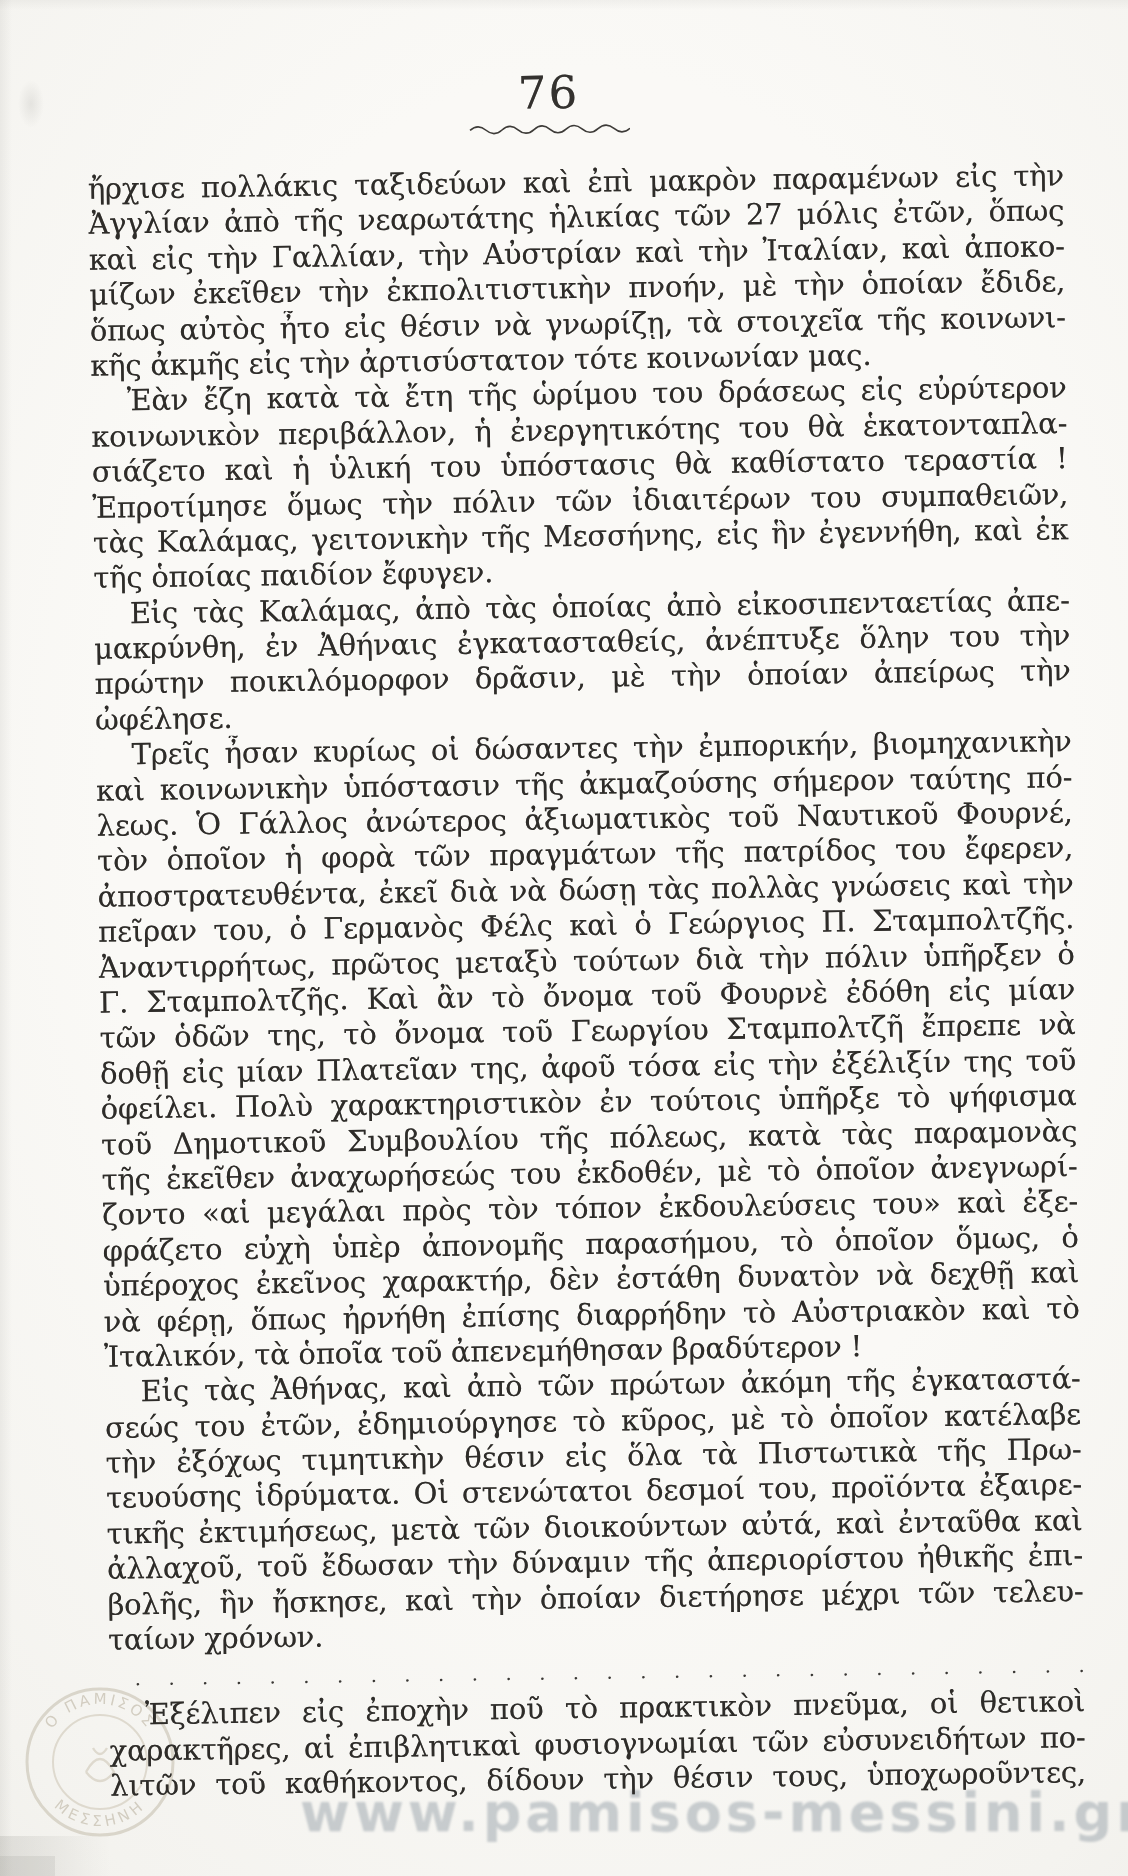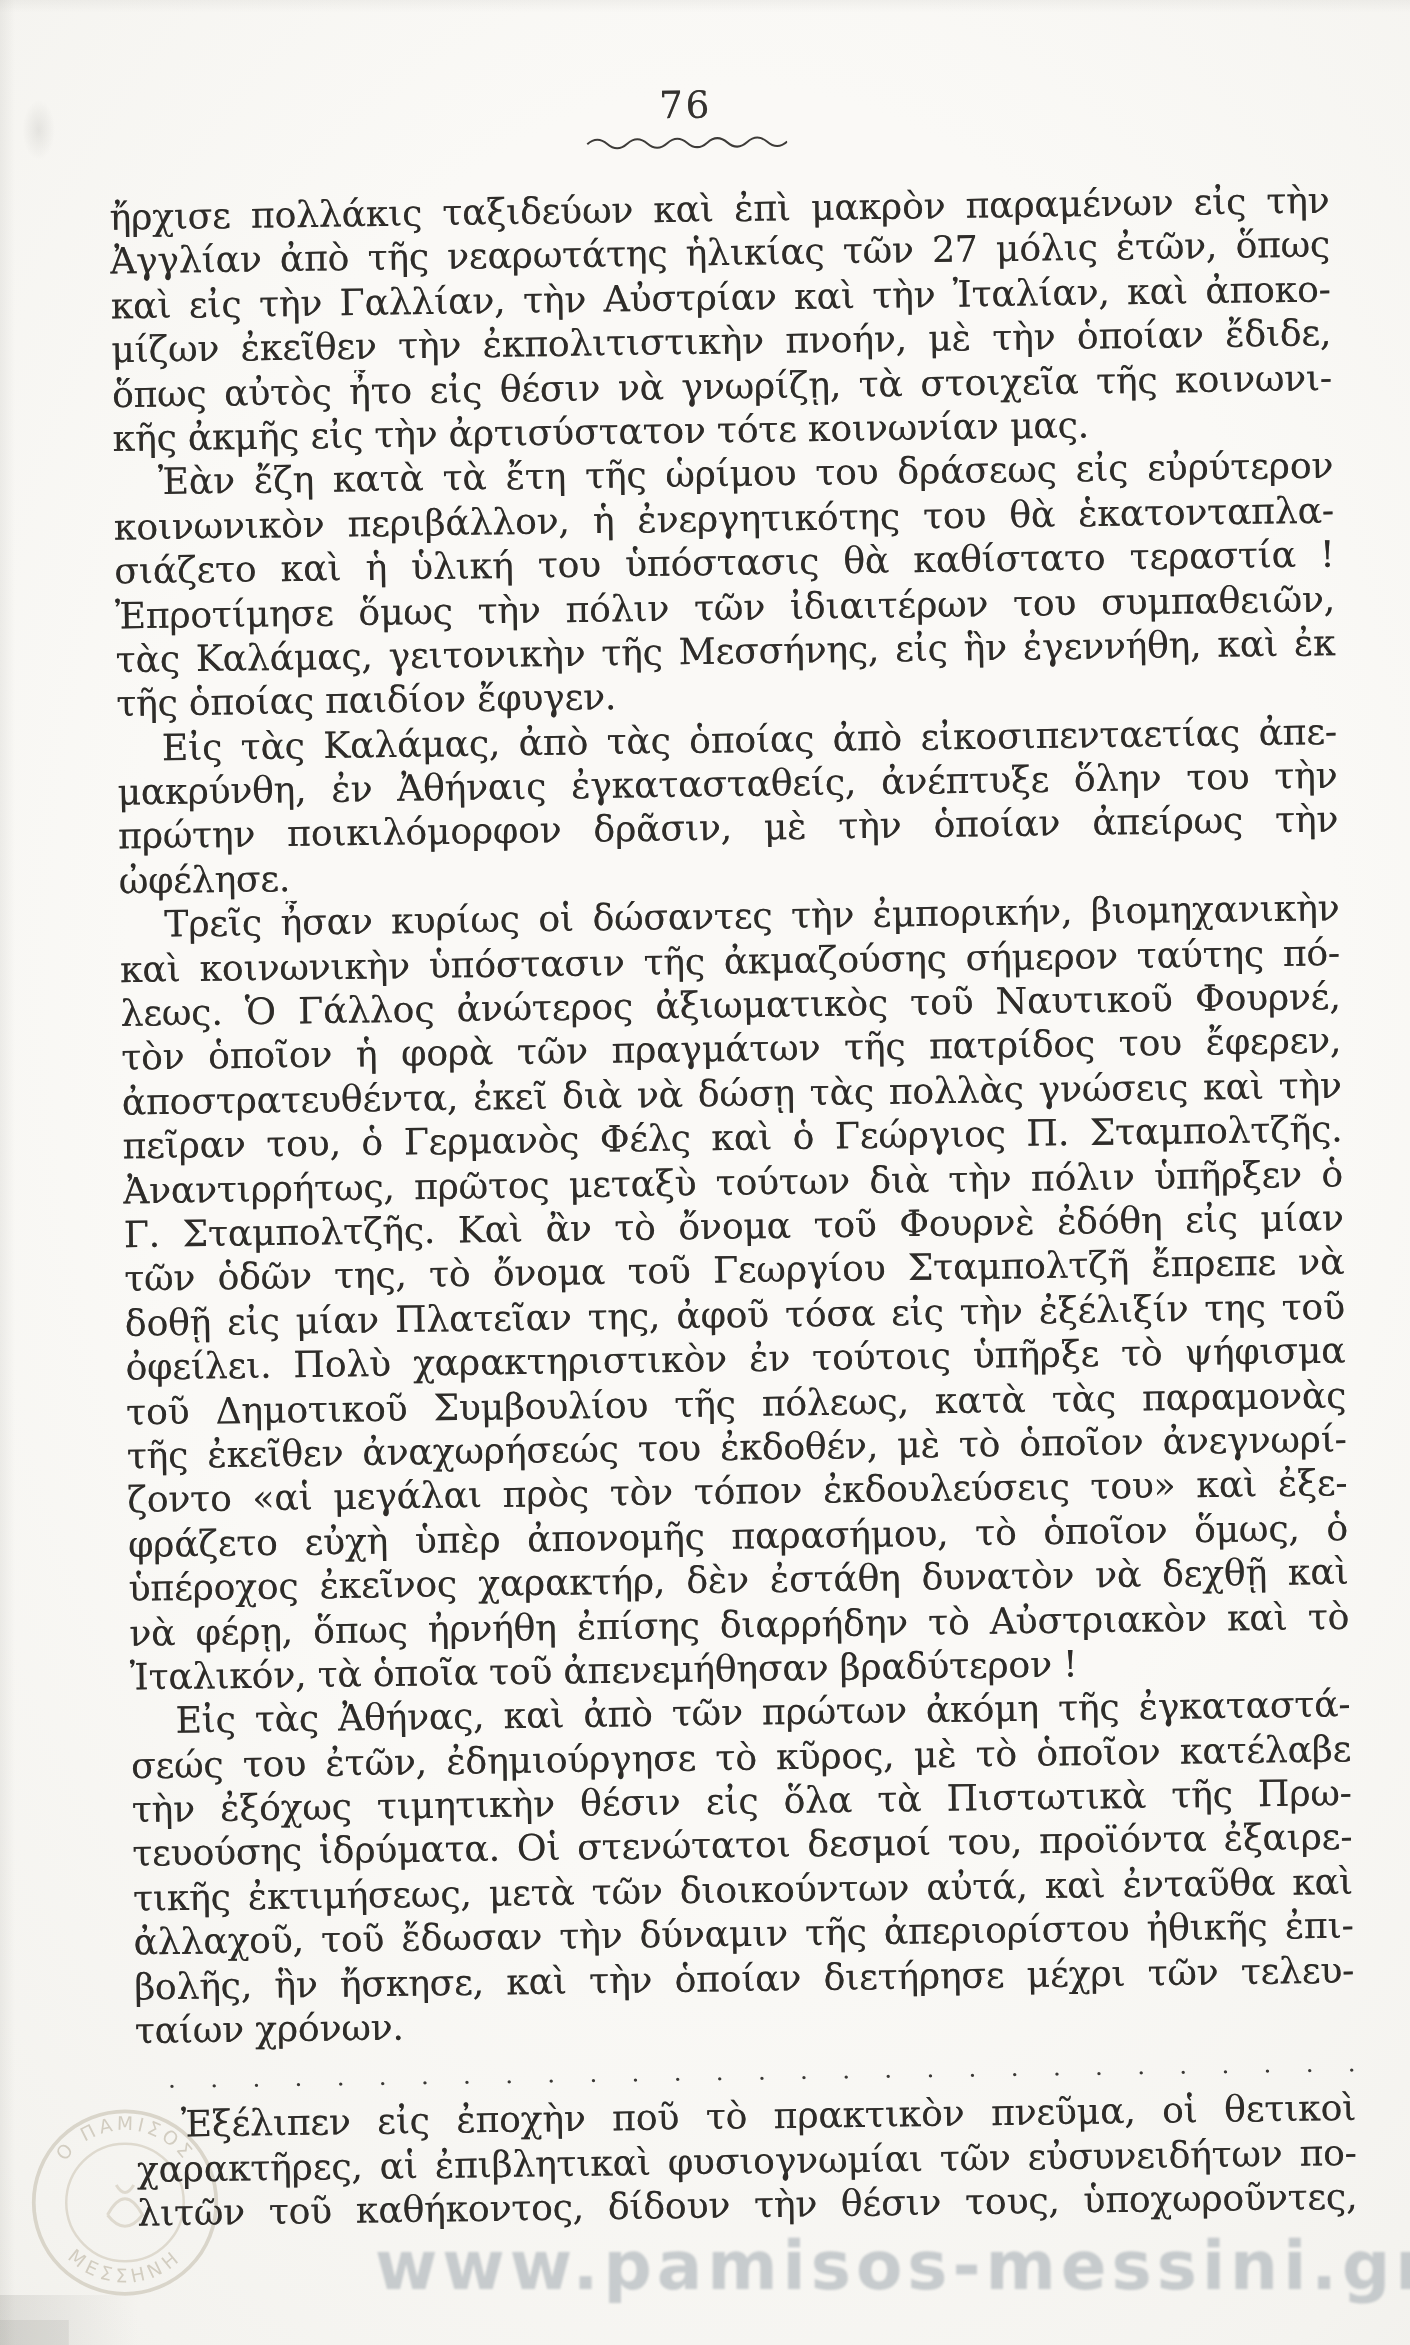--- a/index.html
+++ b/index.html
@@ -16,21 +16,21 @@
     background:radial-gradient(closest-side, rgba(120,119,113,.14), rgba(120,119,113,0));}
   .corner-botleft{position:absolute;left:0;top:1836px;width:130px;height:40px;
     background:linear-gradient(90deg, rgba(138,137,131,.20), rgba(138,137,131,0) 85%);}
   .corner-botleft2{position:absolute;left:0;top:1856px;width:55px;height:20px;
     background:rgba(138,137,131,.14);}
 
   
   .scan-block{position:absolute;left:86px;top:56px;width:976px;
     transform:rotate(-0.8deg);transform-origin:488px 0;color:#2e2c29;}
   .pageno-wrap{text-align:center;transform:translateX(-26px);margin-top:14px;}
-  .pageno{font-size:30px;line-height:1;letter-spacing:2px;color:#34322f;
+  .pageno{font-size:45px;line-height:1;letter-spacing:2px;color:#34322f;
     text-shadow:0 0 .5px rgba(46,44,41,.55);}
   .squiggle-wrap{text-align:center;transform:translateX(-26px);margin-top:4px;height:14px;}
   .bodytext{margin-top:32px;font-size:29px;letter-spacing:-0.2px;}
   .line{height:35.4px;line-height:35.4px;white-space:normal;overflow:hidden;
     text-align:justify;text-align-last:justify;text-justify:inter-word;
     text-shadow:0 0 .5px rgba(46,44,41,.55);}
   .line.ind{text-indent:36px;}
   .line.rag{text-align:left;text-align-last:left;}
   .dots{height:22px;line-height:22px;margin:10px 0 8px 0;padding-left:26px;
     font-size:20px;color:#3a3835;text-align:justify;text-align-last:justify;overflow:hidden;}

